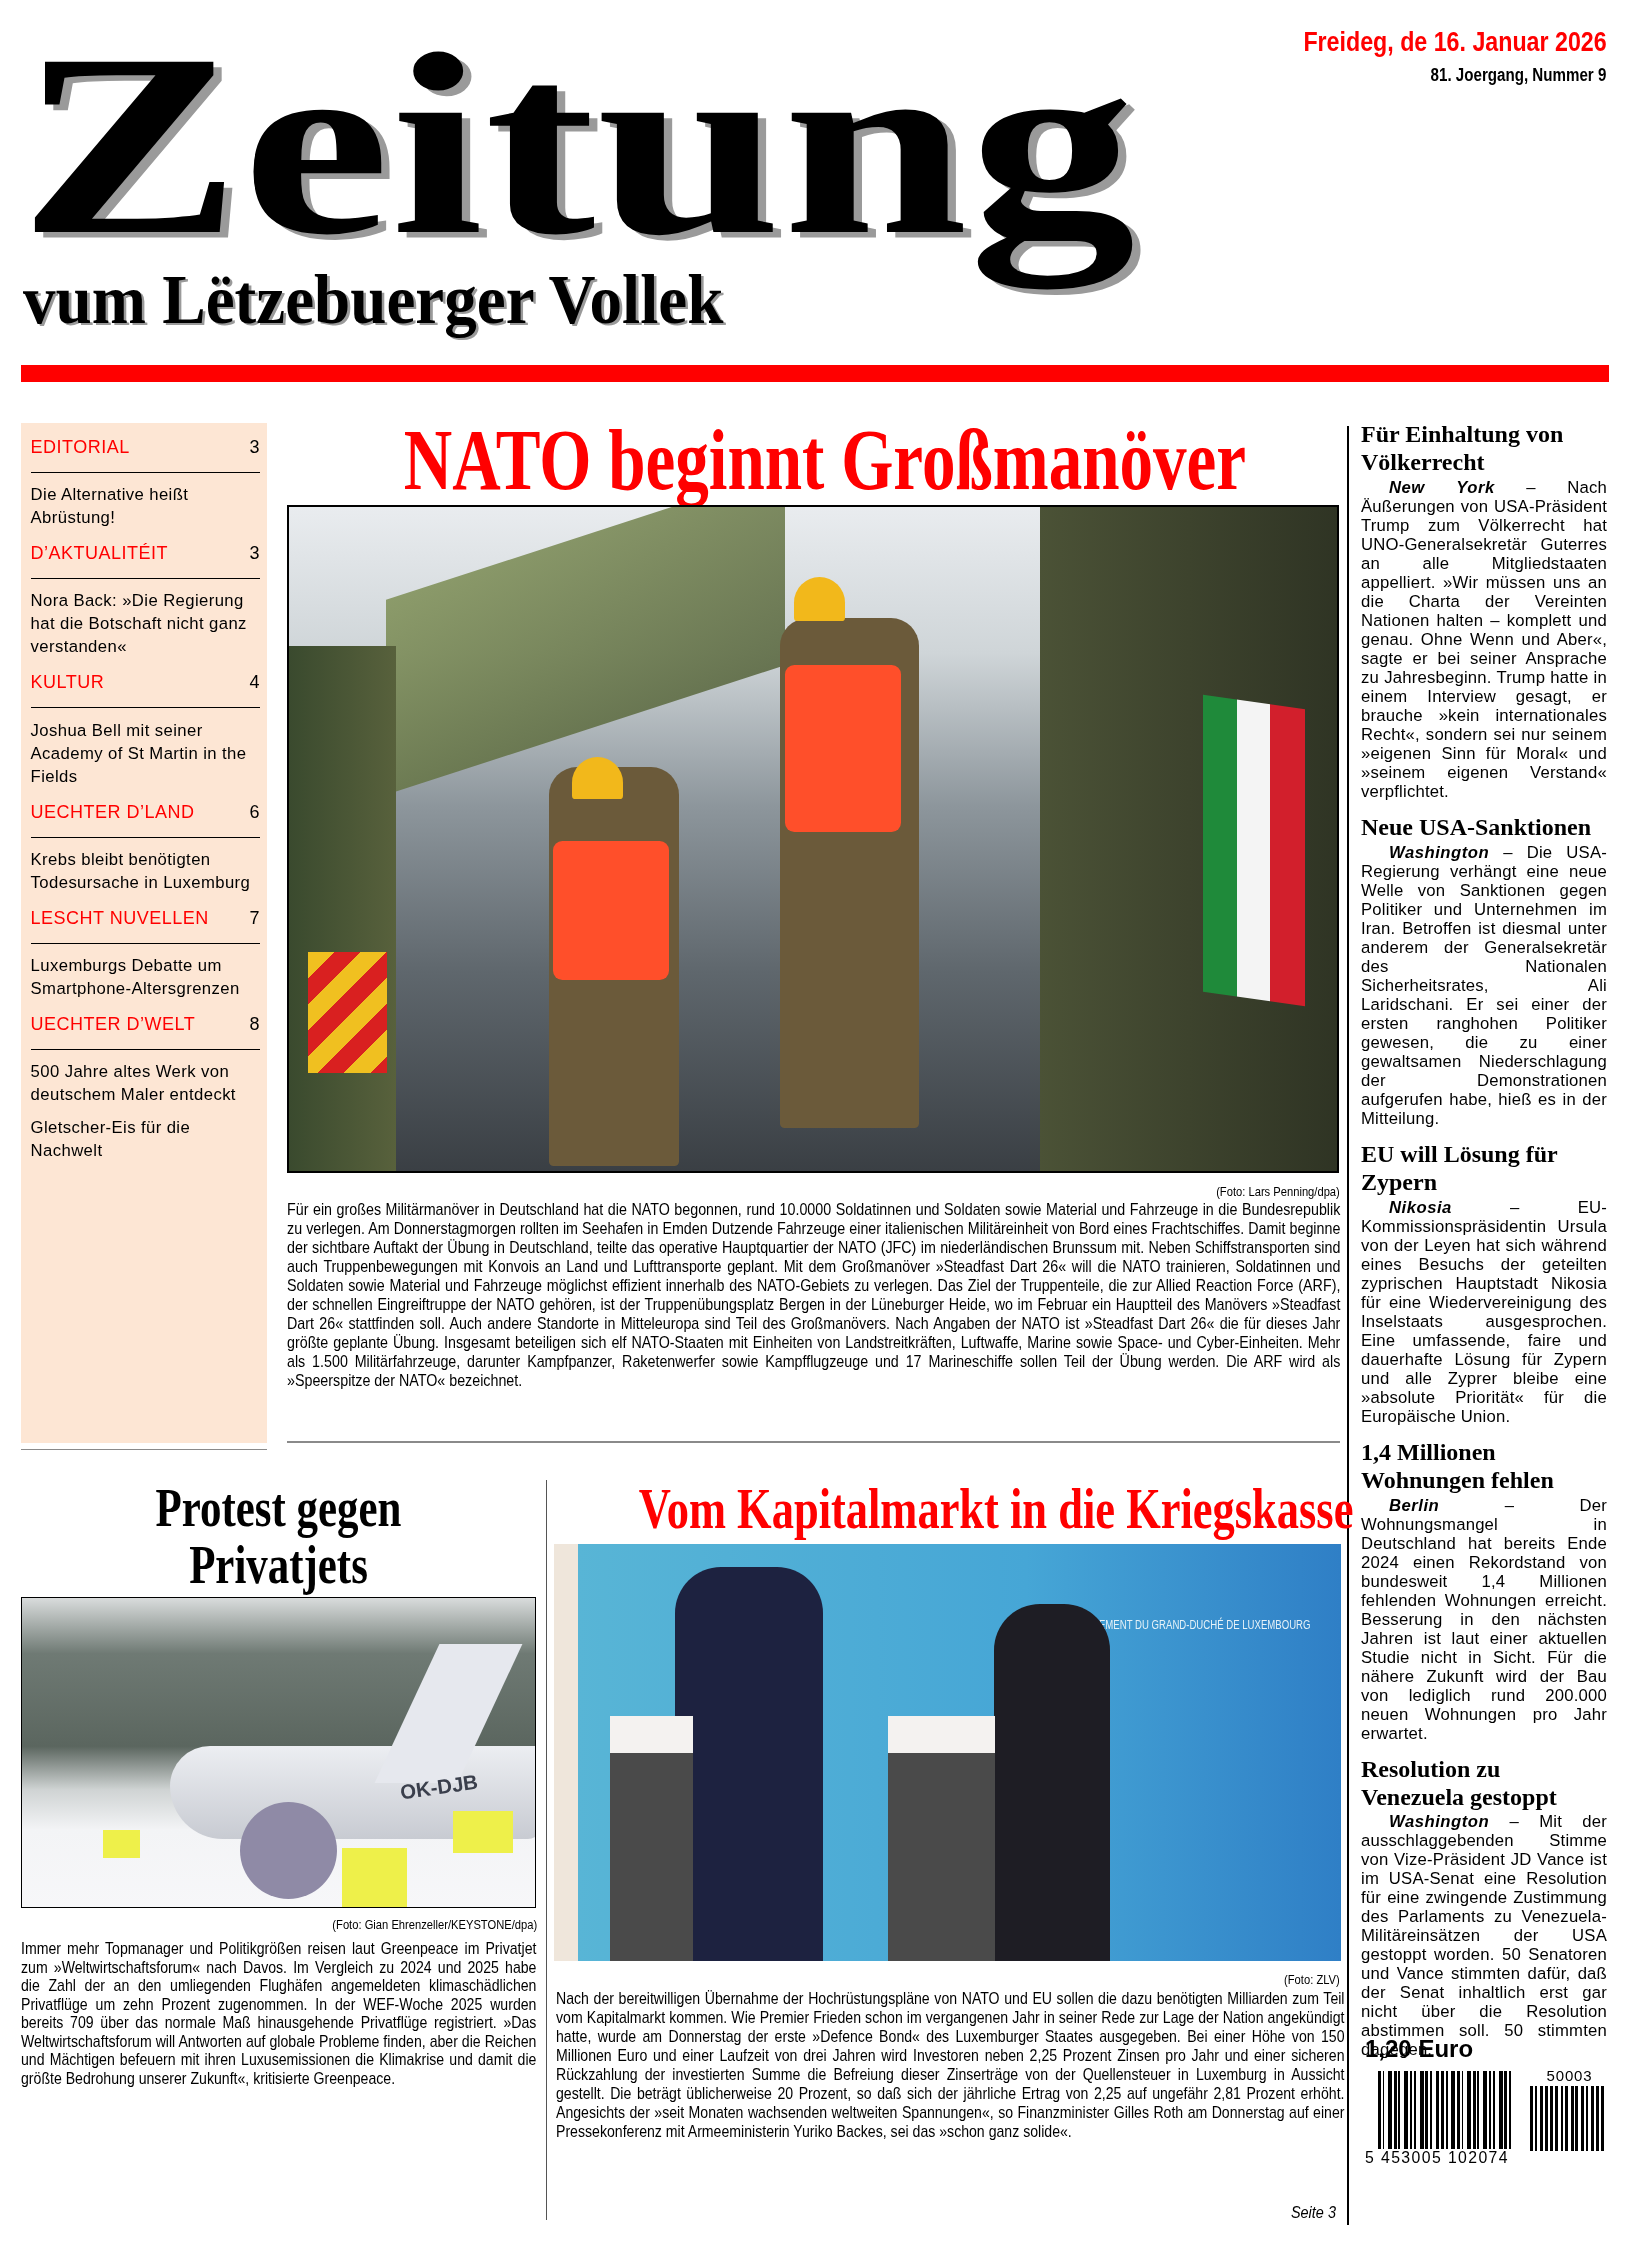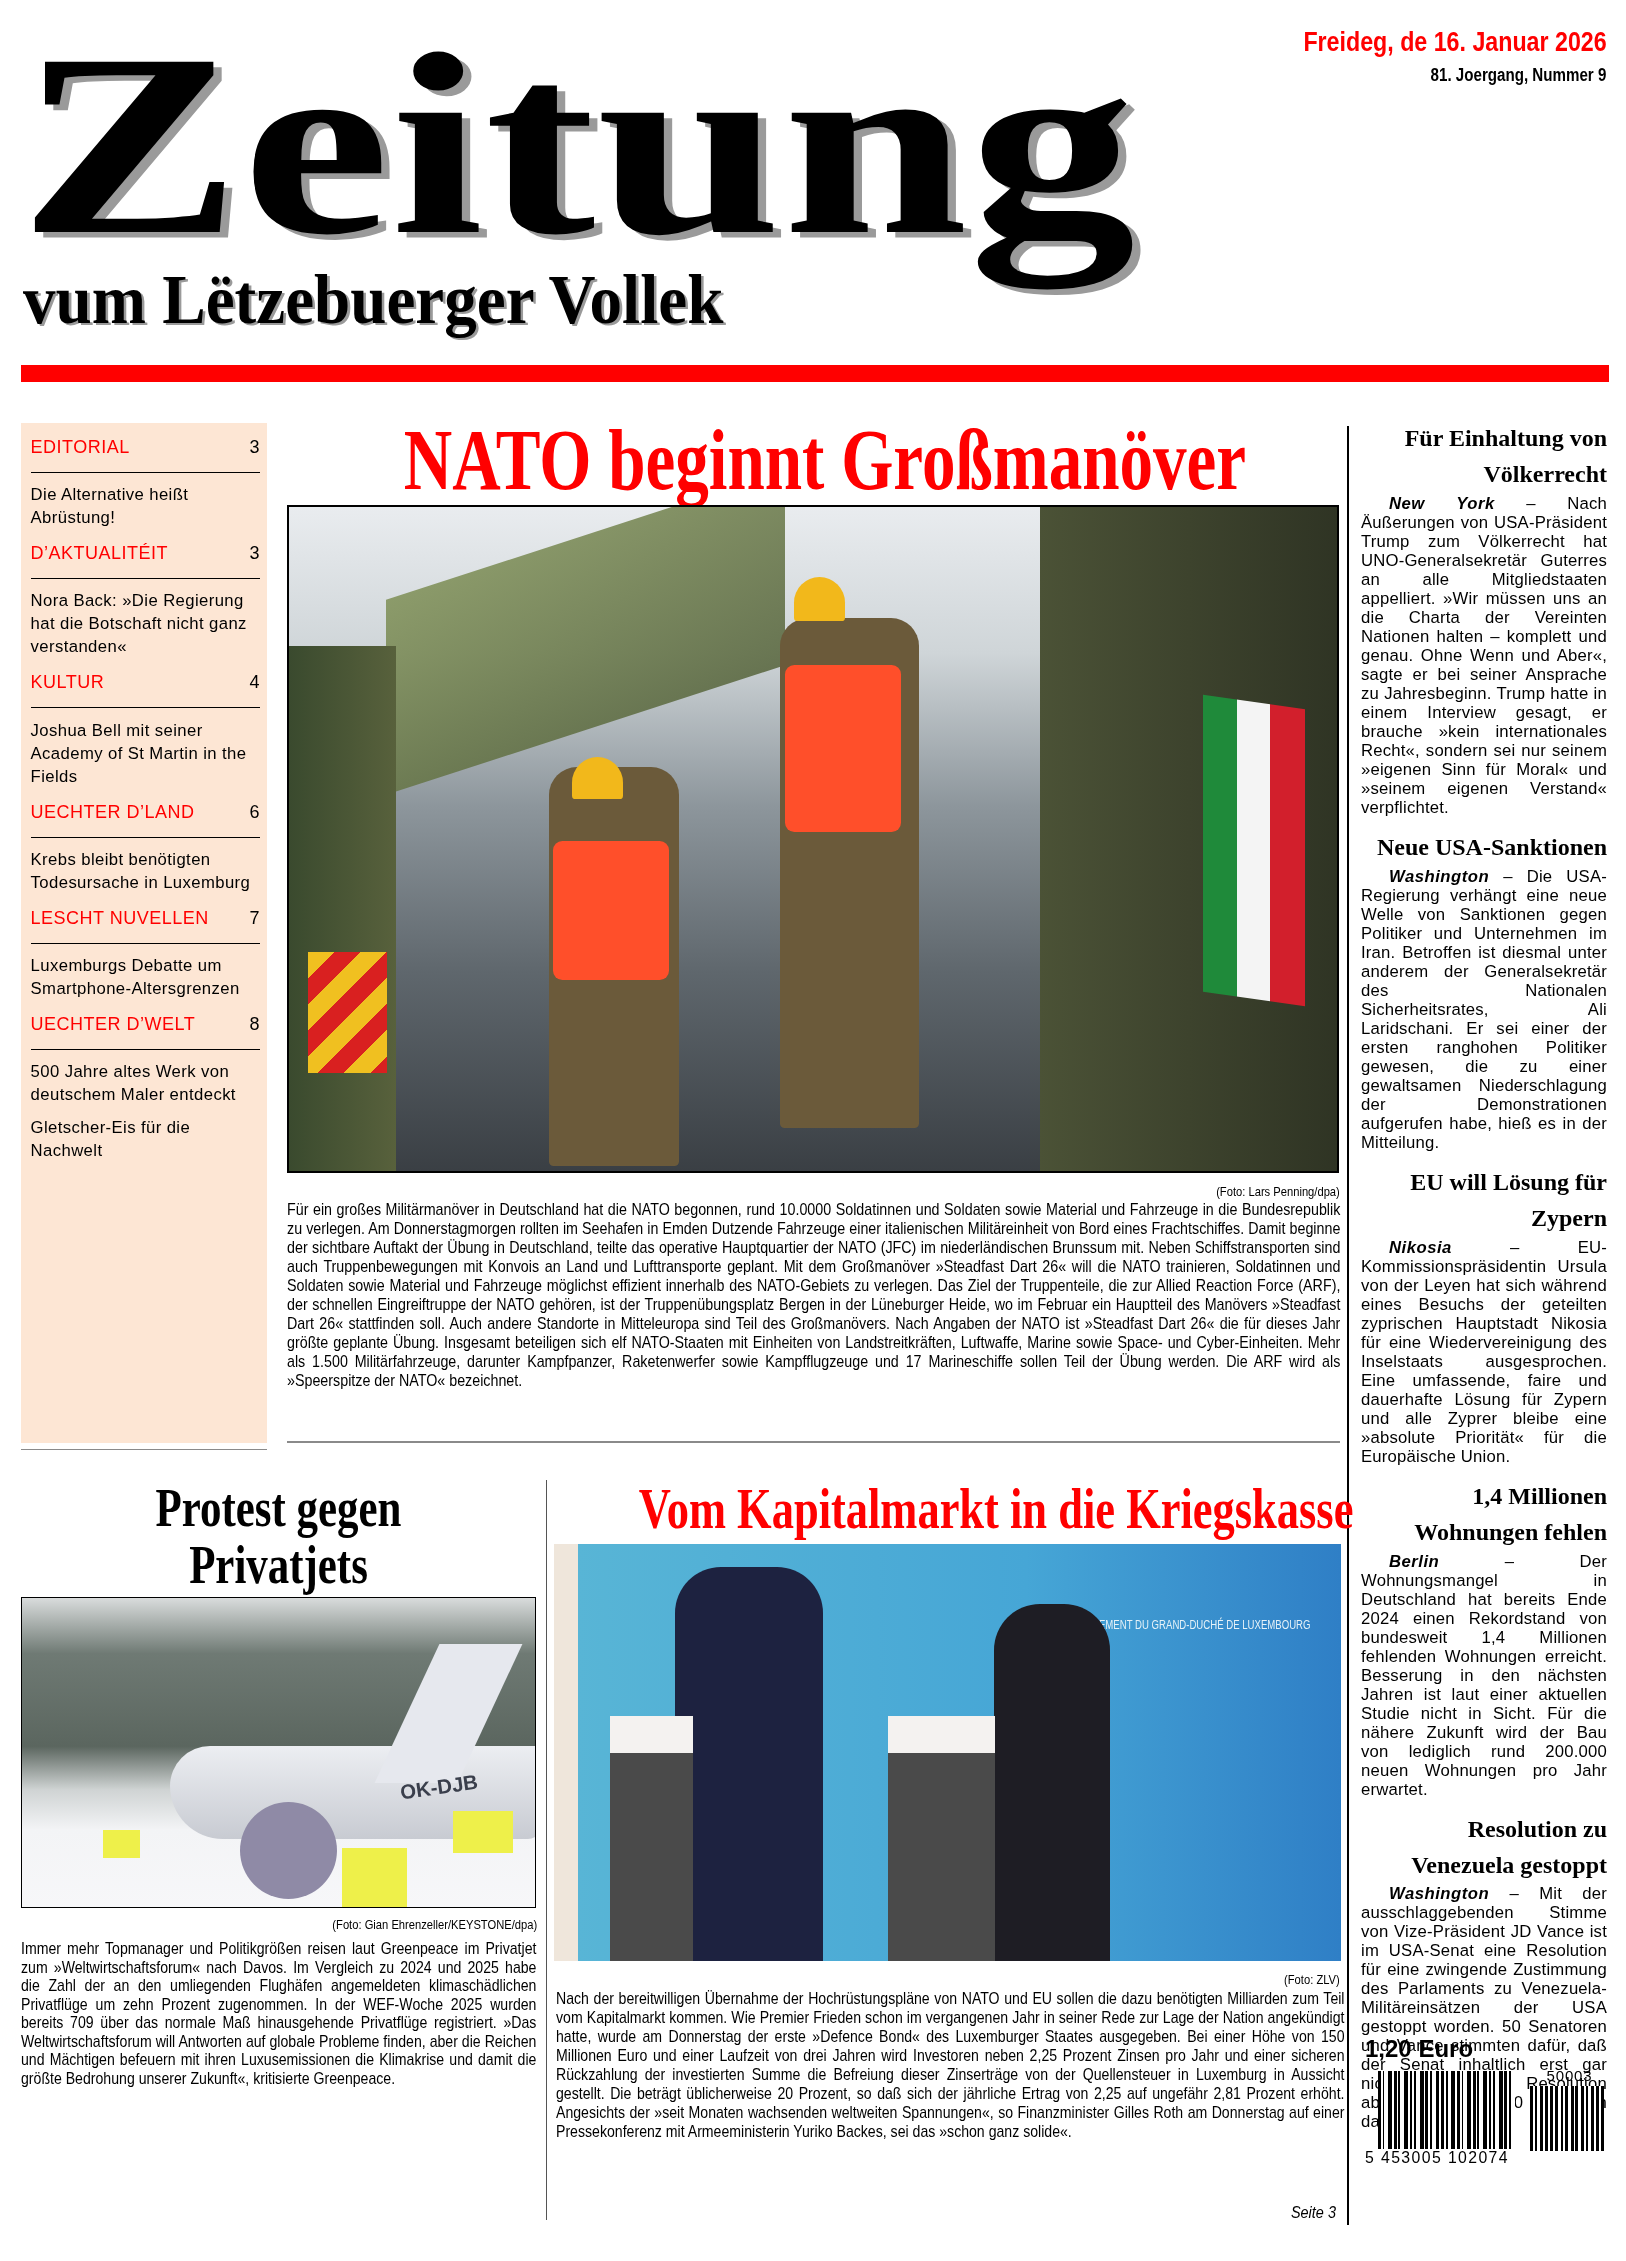--- a/index.html
+++ b/index.html
@@ -89,21 +89,21 @@
   }
 
   .hrule-mid { position: absolute; left: 287px; top: 1441px; width: 1053px; height: 1.9px; background: #8a8a8a; }
   .hrule-left { position: absolute; left: 21.3px; top: 1449px; width: 246px; height: 1.4px; background: #8a8a8a; }
 
   
   .right-rule { position: absolute; left: 1347px; top: 426px; width: 2.3px; height: 1799px; background: #000; }
   .news-col { position: absolute; left: 1361px; top: 420px; width: 246px; }
   .news-head {
     font-family: "Liberation Serif", serif; font-weight: bold;
-    font-size: 24px; line-height: 36px; text-align: right; margin: 0 0 1.9px 0;
+    font-size: 24px; line-height: 28px; text-align: left; margin: 0 0 1.9px 0;
   }
   .news-body {
     font-size: 16.7px; line-height: 19px; text-align: justify; margin-bottom: 12px;
     text-indent: 28px; letter-spacing: 0.2px;
   }
   .news-body .dateline { font-weight: bold; letter-spacing: 0.5px; font-style: italic; }
   .price { position: absolute; left: 1365px; top: 2035px; font-size: 24px; font-weight: bold; }
   .barcode-main { position: absolute; left: 1365px; top: 2071px; width: 153px; height: 102px; text-decoration: underline; }
   .barcode-main .bars { position:absolute; left:13px; top:0; width:137px; height:83px;
     background: repeating-linear-gradient(90deg,#000 0 2.8px,#fff 2.8px 4.6px,#000 4.6px 6.5px,#fff 6.5px 10.2px,#000 10.2px 14px,#fff 14px 15.8px); }

